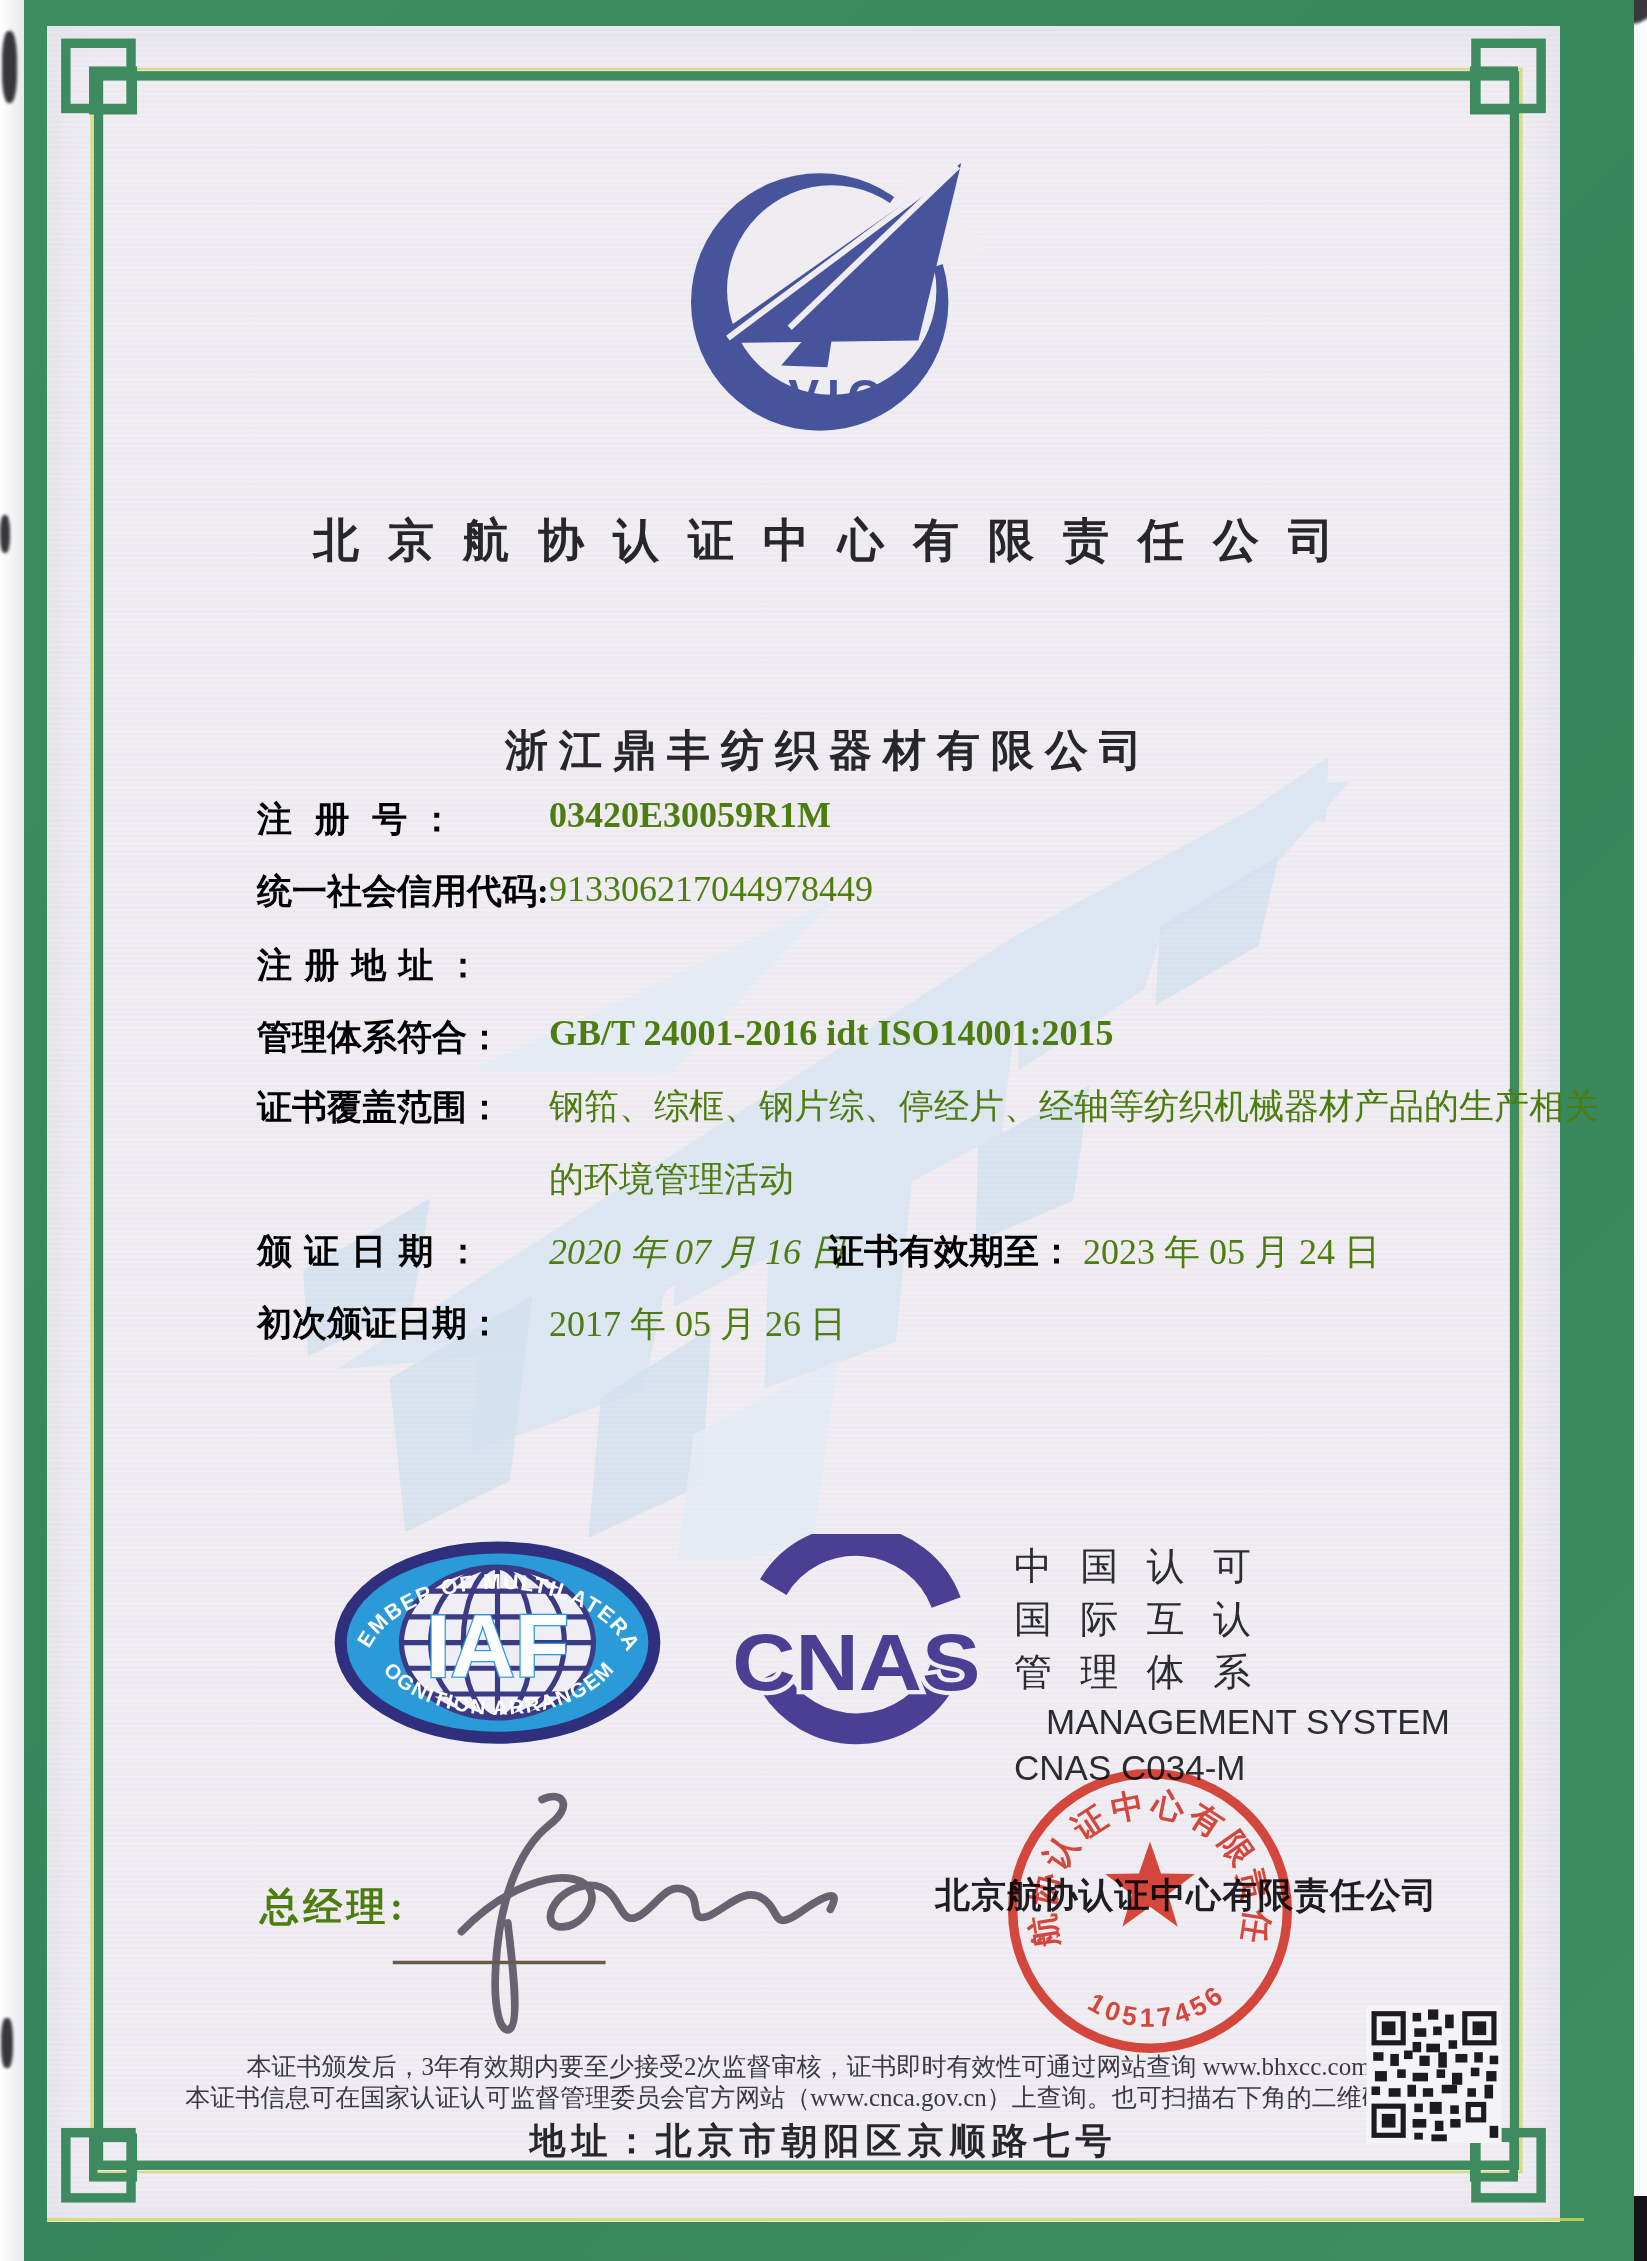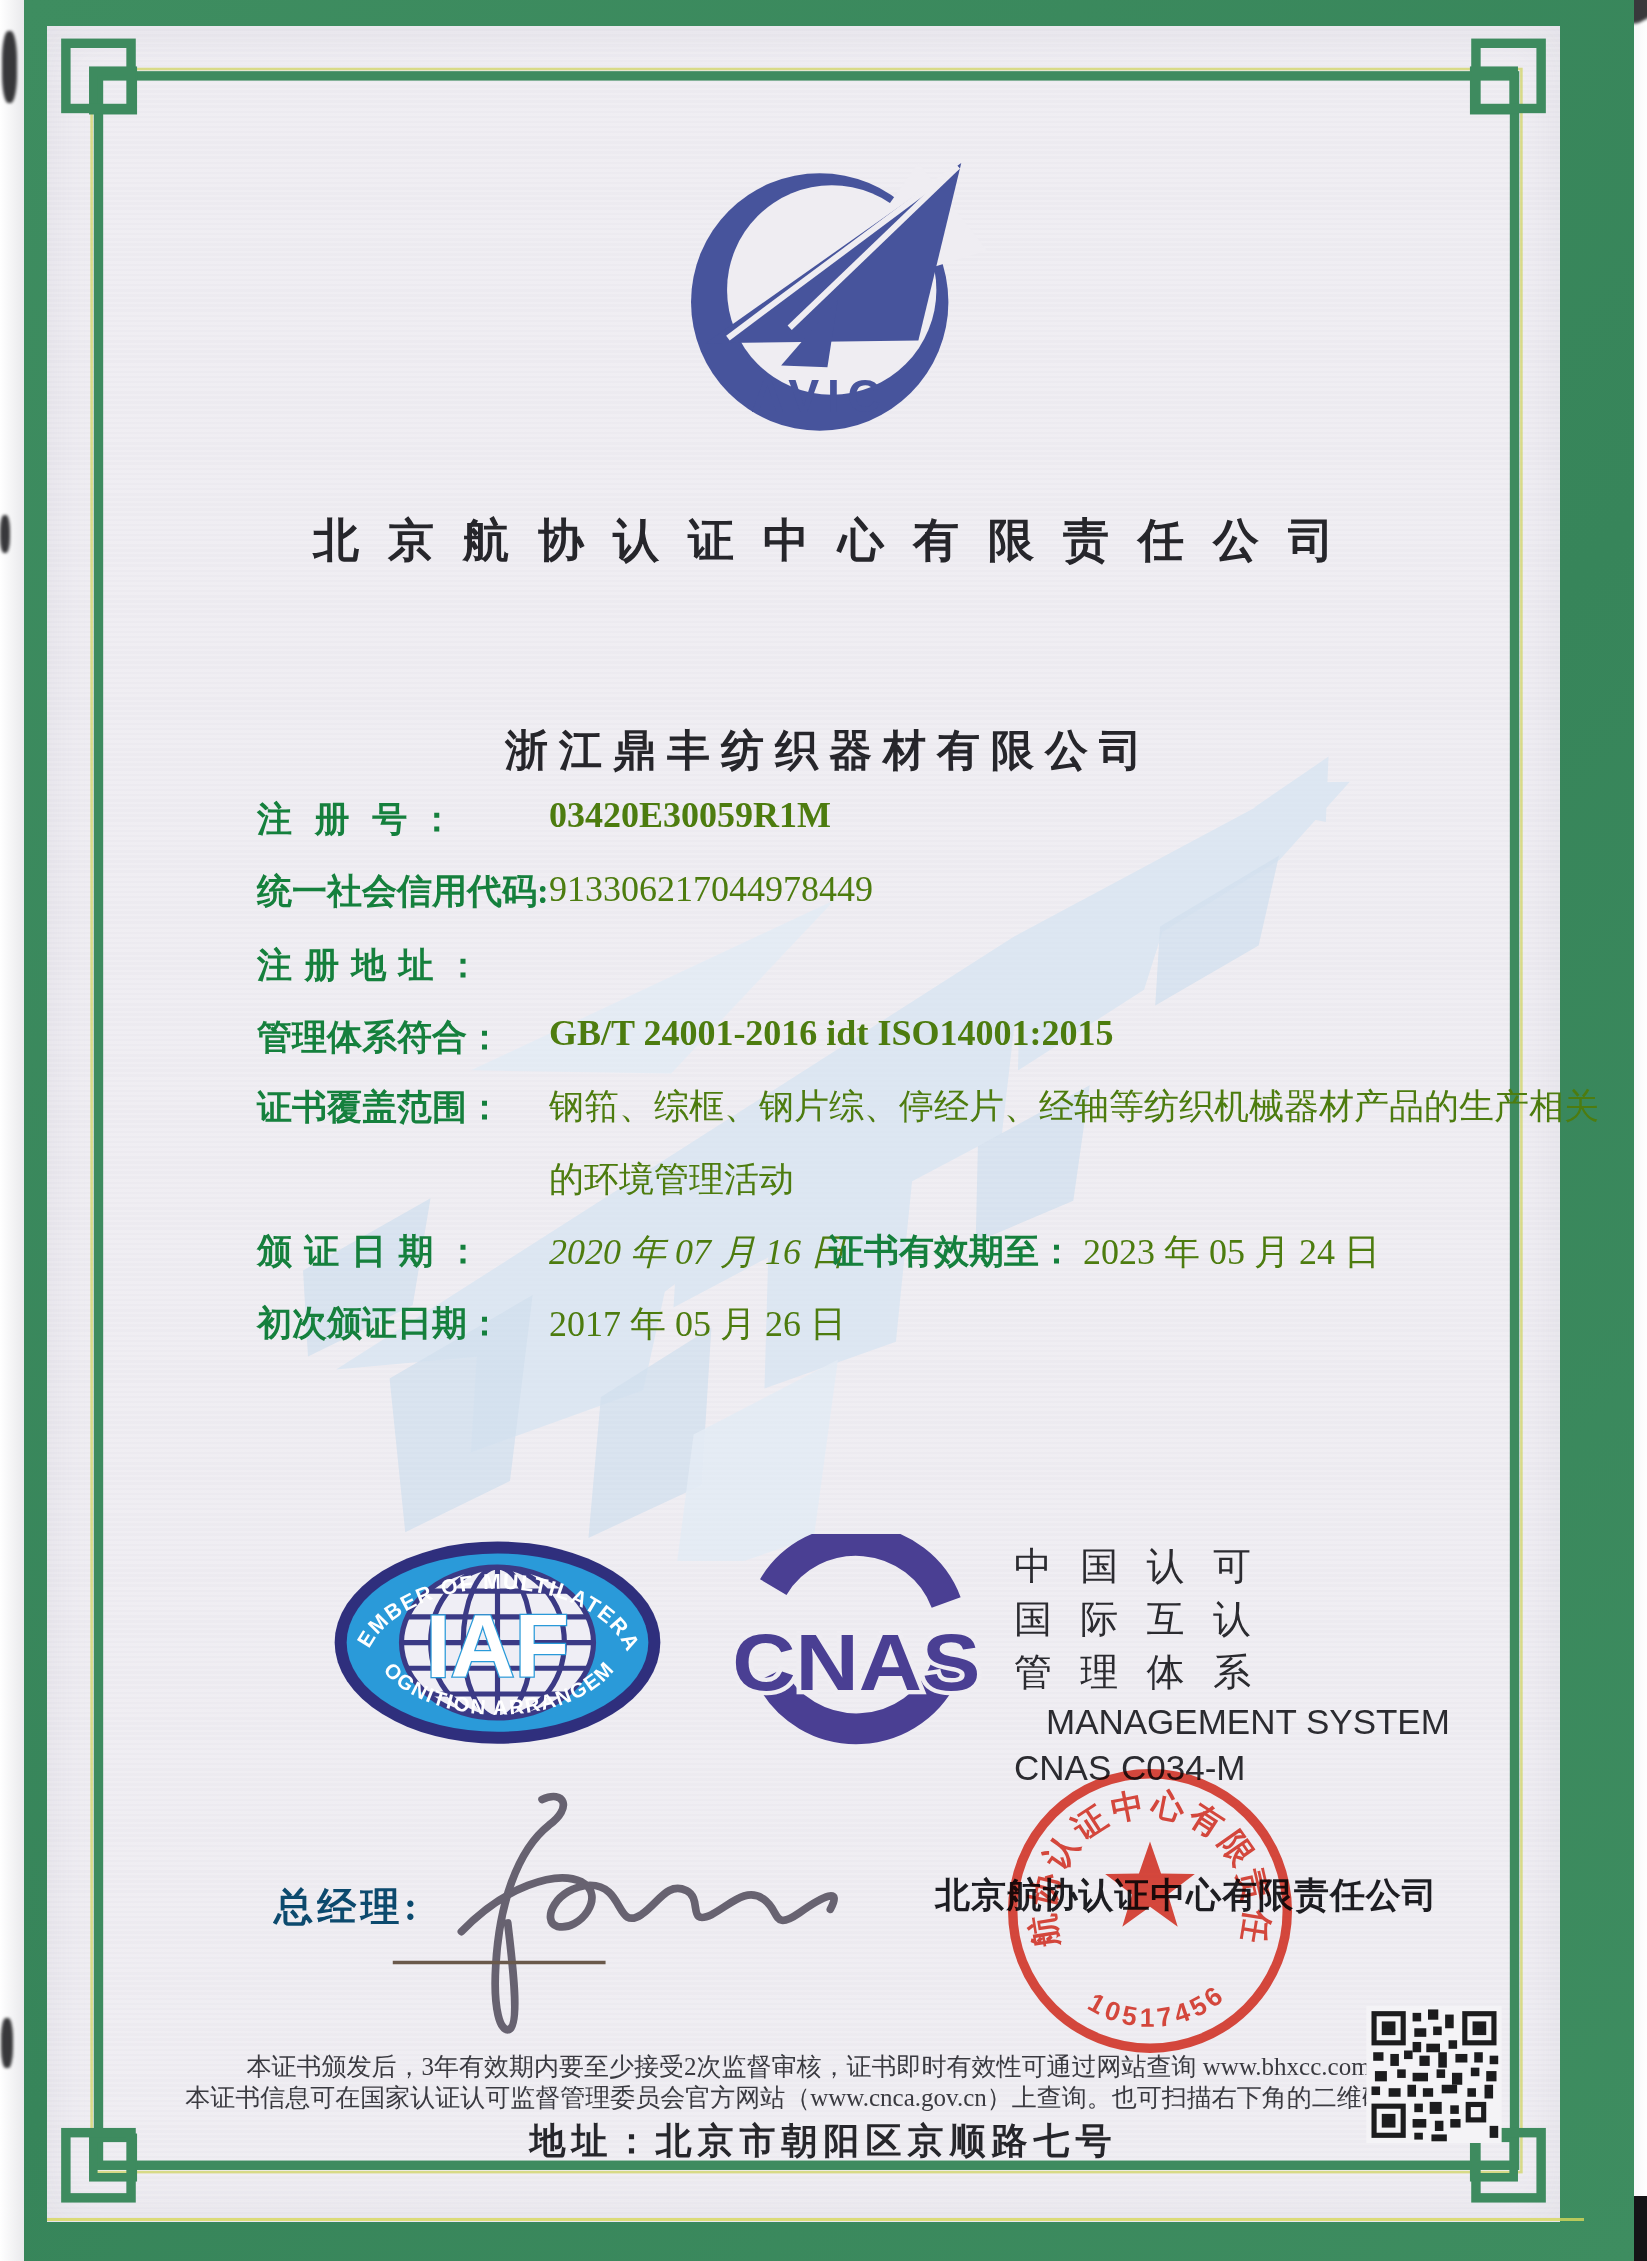--- a/index.html
+++ b/index.html
@@ -11,34 +11,34 @@
   #right-strip{right:0;top:0;width:20px;height:2261px;background:linear-gradient(90deg,#f4f4f6,#fefefe);}
   .smudge{background:#17171a;border-radius:40%;filter:blur(1.7px);opacity:.85;}
   
   #green-frame{left:24px;top:0;width:1610px;height:2261px;background:linear-gradient(135deg,#3e8d60,#37855a 55%,#3e8d60);}
   #paper{left:47px;top:26px;width:1513px;height:2196px;background:#efedf2;
          box-shadow:inset 0 0 51px rgba(120,120,150,.12);}
   #paper:after{content:"";position:absolute;inset:0;background:repeating-linear-gradient(0deg,rgba(255,255,255,.04) 0 2.6px,rgba(160,160,180,.03) 2.6px 5.1px);}
   .hairline-y{left:0;width:100%;height:2.6px;background:#d8d85a;opacity:.8;}
   
   .ctext{left:0;width:100%;text-align:center;color:#26262b;}
-  .row-label{color:#15803d;font-weight:700;font-size:35px;letter-spacing:1.7px;white-space:pre;}
+  .row-label{color:#000000;font-weight:700;font-size:35px;letter-spacing:1.7px;white-space:pre;}
   .row-value{color:#4d7c0f;font-size:36px;white-space:pre;}
   .bold{font-weight:700;}
   #title-line1{top:510px;font-size:46px;font-weight:600;letter-spacing:29px;white-space:nowrap;text-indent:29px;}
   #title-line2{top:582px;font-size:75px;font-weight:800;letter-spacing:25px;text-indent:25px;
                text-shadow:0.9px 0.9px 0 #222,1.7px 1.7px 1.7px rgba(0,0,0,.35);white-space:nowrap;}
   #company-name{top:722px;font-size:43px;font-weight:700;letter-spacing:11px;text-indent:11px;white-space:nowrap;}
   
   .acc-cn{font-size:38px;letter-spacing:9.4px;color:#2b2b30;font-weight:500;white-space:nowrap;}
   .acc-en{font-family:"Liberation Sans","DejaVu Sans",sans-serif;font-size:35px;color:#2b2b30;white-space:nowrap;}
   
   .foot-line{left:0;width:100%;text-align:center;color:#3a3a40;font-size:25px;font-weight:500;white-space:nowrap;}
   #footer-address{top:2117px;font-size:36px;font-weight:700;letter-spacing:6px;color:#26262b;}
-  #sig-label{top:1880px;left:274px;font-size:39px;font-weight:700;letter-spacing:4.3px;color:#0c4a6e;}
+  #sig-label{top:1880px;left:260px;font-size:39px;font-weight:700;letter-spacing:4.3px;color:#4d7c0f;}
   #stamp-company-line{top:1872px;left:935px;font-size:35px;font-weight:700;letter-spacing:0.9px;color:#1d1d22;white-space:nowrap;}
 </style>
 </head>
 <body>
 
 <div id="page">
 
   <div id="left-strip" class="abs"></div>
   <div class="abs smudge" style="left:1.7px;top:31px;width:15.4px;height:72px;"></div>
   <div class="abs smudge" style="left:0;top:515px;width:10.3px;height:38px;"></div>

